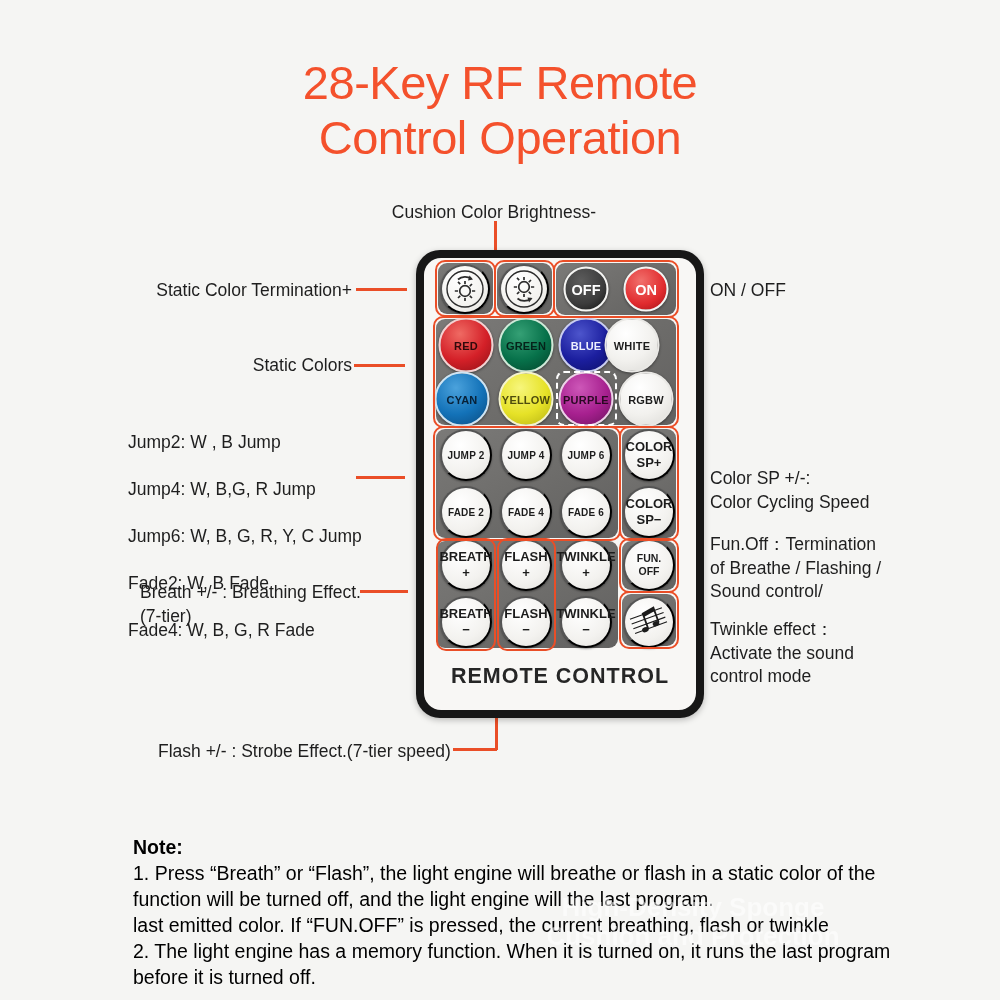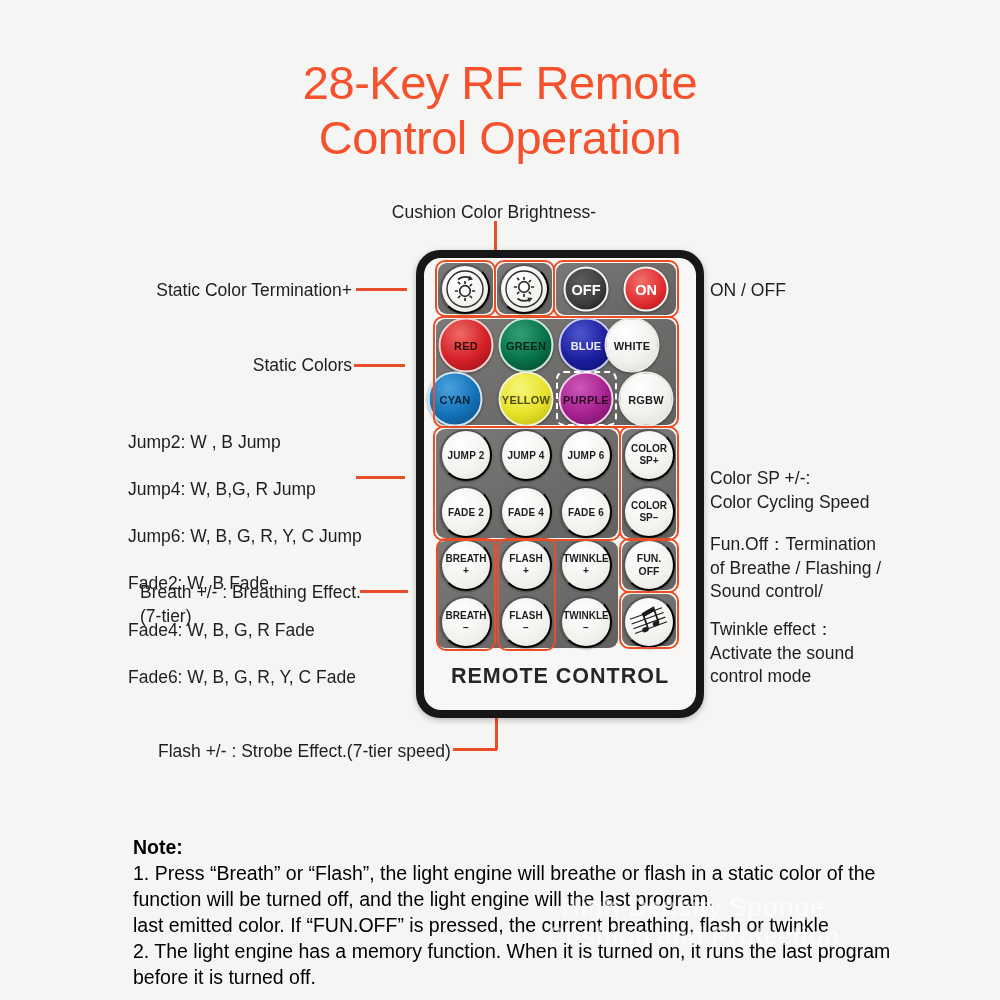--- a/index.html
+++ b/index.html
@@ -46,21 +46,21 @@
   .btn {
     position:absolute; transform:translate(-50%,-50%);
     border-radius:50%; display:flex; align-items:center; justify-content:center;
     text-align:center; font-weight:bold; z-index:3; cursor:pointer;
   }
   .btn.white {
     width:52px; height:52px; background:radial-gradient(circle at 38% 30%,#ffffff 0%,#f3f2ef 60%,#e2e1dd 100%);
     color:#1c1c1c; box-shadow:0 1px 2px rgba(0,0,0,.4);
   }
   .btn.mode { font-size:10px; letter-spacing:.2px; }
-  .btn.two-line { font-size:10px; line-height:1.25; white-space:pre-line; }
+  .btn.two-line { font-size:13px; line-height:1.25; white-space:pre-line; }
   .btn.color {
     width:55px; height:55px;
     border:2px solid var(--ring,#eee);
     background:radial-gradient(circle at 38% 28%,var(--hi,#fff) 0%,var(--c,#888) 55%,var(--lo,#555) 100%);
     color:var(--tc,#111); font-size:11px; letter-spacing:.2px;
     box-shadow:0 1px 3px rgba(0,0,0,.45);
   }
   .btn.power {
     width:45px; height:45px; border:2px solid #f4f4f2; color:#fff; font-size:14.5px;
     background:radial-gradient(circle at 38% 30%,var(--hi,#666) 0%,var(--c,#333) 60%,var(--lo,#111) 100%);
@@ -93,21 +93,20 @@
 <div class="label right-align" style="right:648px;top:279px;">Static Color Termination+</div>
 <div class="label" style="left:710px;top:279px;">ON / OFF</div>
 <div class="label right-align" style="right:648px;top:354px;">Static Colors</div>
 
 <div class="label" style="left:128px;top:407px;">
   <div>Jump2: W , B Jump</div>
   <div>Jump4: W, B,G, R Jump</div>
   <div>Jump6: W,  B, G, R, Y, C Jump</div>
   <div>Fade2: W,  B Fade</div>
   <div>Fade4: W, B, G, R Fade</div>
-  <div>Fade6: W, B, G, R, Y, C Fade</div>
 </div>
 
 <div class="label" style="left:710px;top:467px;">Color SP +/-:
 Color Cycling Speed</div>
 <div class="label" style="left:710px;top:533px;">Fun.Off：Termination
 of Breathe / Flashing /
 Sound control/</div>
 <div class="label" style="left:140px;top:581px;">Breath +/- : Breathing Effect.
 (7-tier)</div>
 <div class="label" style="left:710px;top:618px;">Twinkle effect：
@@ -162,21 +161,21 @@
       </svg>
     </span>
   </button>
   <button class="btn power" style="left: 170px; top: 39px; --c: #3c3c3c; --hi: #5c5c5c; --lo: #121212;">OFF</button>
   <button class="btn power" style="left: 230px; top: 39px; text-align: center; --c: #e12b2e; --hi: #f1706c; --lo: #9f1216;">ON</button>
 
   <button class="btn color" style="left: 50px; top: 95px; --c: #d42028; --hi: #ef6a63; --lo: #8e1016; --ring: #f3d2d2; --tc: #31090b;">RED</button>
   <button class="btn color" style="left: 110px; top: 95px; --c: #07714a; --hi: #35a075; --lo: #03422a; --ring: #cfe9d8; --tc: #05231a;">GREEN</button>
   <button class="btn color" style="left: 170px; top: 95px; --c: #1b1e9e; --hi: #4d55cc; --lo: #0c0e66; --ring: #c9cdf0; --tc: #eef0ff;">BLUE</button>
   <button class="btn color" style="left: 216px; top: 95px; --c: #f2f1ee; --hi: #ffffff; --lo: #dbdad6; --ring: #e9e8e5; --tc: #1d1d1d;">WHITE</button>
-  <button class="btn color" style="left: 39px; top: 149px; --c: #1372b8; --hi: #4ba2dc; --lo: #0a4a7e; --ring: #cfe4f2; --tc: #082036;">CYAN</button>
+  <button class="btn color" style="left: 46px; top: 149px; --c: #1372b8; --hi: #4ba2dc; --lo: #0a4a7e; --ring: #cfe4f2; --tc: #082036;">CYAN</button>
   <button class="btn color" style="left: 110px; top: 149px; --c: #e6e227; --hi: #f7f67c; --lo: #b5b213; --ring: #f4f3cf; --tc: #4f4d0d;">YELLOW</button>
   <button class="btn color" style="left: 170px; top: 149px; --c: #a7208f; --hi: #cd57b8; --lo: #6c125e; --ring: #edd2e8; --tc: #2a0823;">PURPLE</button>
   <button class="btn color" style="left: 230px; top: 149px; --c: #f2f1ee; --hi: #ffffff; --lo: #dbdad6; --ring: #e9e8e5; --tc: #1d1d1d;">RGBW</button>
 
   <button class="btn white mode" style="left:50px;top:205px;">JUMP 2</button>
   <button class="btn white mode" style="left:110px;top:205px;">JUMP 4</button>
   <button class="btn white mode" style="left:170px;top:205px;">JUMP 6</button>
   <button class="btn white mode" style="left:50px;top:262px;">FADE 2</button>
   <button class="btn white mode" style="left:110px;top:262px;">FADE 4</button>
   <button class="btn white mode" style="left:170px;top:262px;">FADE 6</button>

